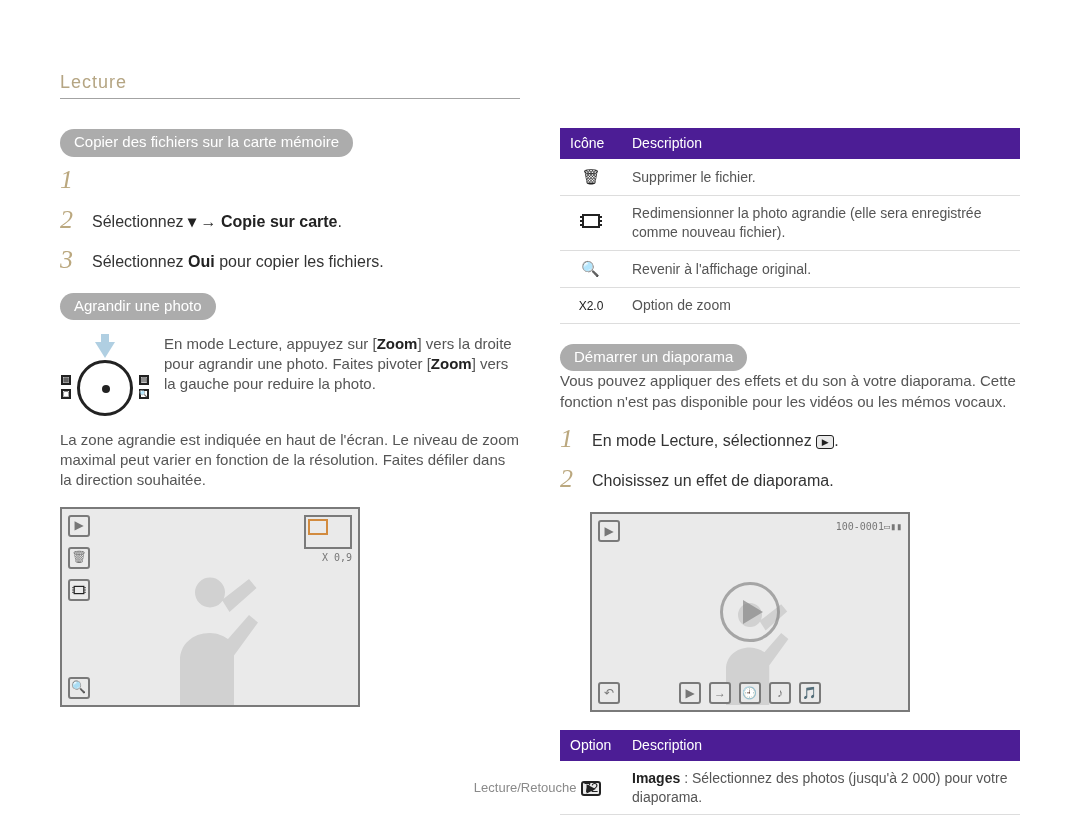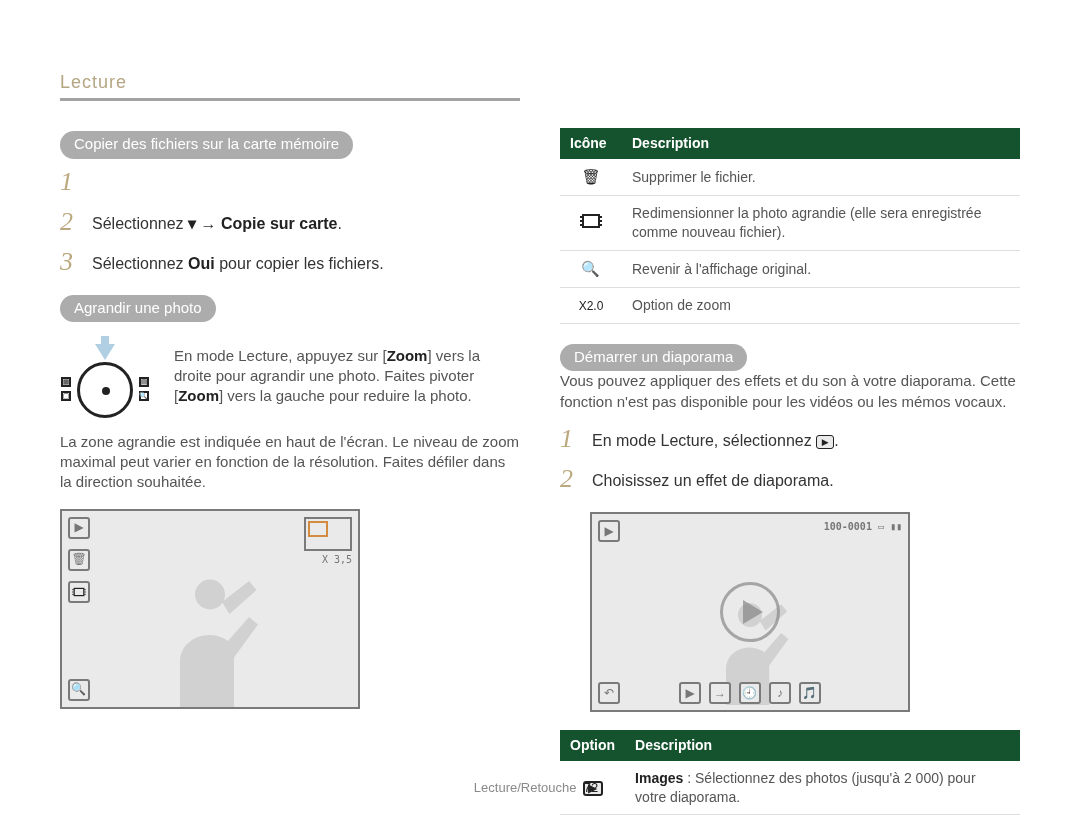--- a/index.html
+++ b/index.html
@@ -17,21 +17,21 @@
     padding: 70px 60px 40px 60px;
     display:flex;
     gap:40px;
   }
   .col { flex:1; min-width:0; }
   .section-title {
     color:#b5a583;
     font-size:18px;
     font-weight:400;
     padding-bottom:4px;
-    border-bottom:3px solid #a3a3a3;
+    border-bottom:1px solid #a3a3a3;
     margin-bottom:30px;
     letter-spacing:1px;
   }
   .pill {
     display:inline-block;
     background:#acacac;
     color:#fff;
     border-radius:14px;
     padding:3px 14px 4px;
     font-size:15px;
@@ -92,38 +92,38 @@
   .camera-screen.slideshow { width:320px;height:200px; margin-left:30px; }
   .left-icons {
     position:absolute;left:6px;top:6px;display:flex;flex-direction:column;gap:10px;
   }
   .bottom-left-icons {
     position:absolute;left:6px;bottom:6px;display:flex;flex-direction:row;gap:10px;
   }
   .iconbtn {
     width:22px;height:22px;border:2px solid #7a7a7a;background:#eaeaea;display:flex;align-items:center;justify-content:center;font-size:12px;color:#777;border-radius:3px;
   }
-  .top-right-info { position:absolute;top:6px;right:6px;font-size:10px;font-family:monospace;color:#777;display:flex;gap:6px;align-items:center;font-weight:bold; }
+  .top-right-info { position:absolute;top:6px;right:6px;font-size:10px;font-family:monospace;color:#777;display:flex;align-items:center; }
   .minimap { width:48px;height:34px;border:2px solid #7a7a7a;position:relative;background:#eaeaea; }
   .minimap::after{content:"";position:absolute;left:2px;top:2px;width:16px;height:12px;border:2px solid #d28b3f;}
   .zoom-label { font-size:10px;color:#777;display:block;text-align:right;margin-top:2px; font-family:monospace;}
   .silhouette {
     position:absolute;bottom:0;left:50%;transform:translateX(-50%);width:150px;height:150px;opacity:0.25;
   }
   .play-circle {
     position:absolute;left:50%;top:50%;transform:translate(-50%,-50%);
     width:60px;height:60px;border:3px solid #888;border-radius:50%;display:flex;align-items:center;justify-content:center;opacity:.7;
   }
   .play-circle::after{content:"";width:0;height:0;border-left:20px solid #888;border-top:12px solid transparent;border-bottom:12px solid transparent;margin-left:5px;}
   .bottom-bar-icons {
     position:absolute;bottom:6px;left:50%;transform:translateX(-50%);display:flex;gap:8px;
   }
 
   table.icon-table { border-collapse:collapse;width:100%;margin-bottom:20px; }
-  table.icon-table th { background:#14532d;color:#fff;font-weight:700;text-align:left;padding:6px 10px;font-size:14px; }
+  table.icon-table th { background:#4c1d95;color:#fff;font-weight:400;text-align:left;padding:6px 10px;font-size:14px; }
   table.icon-table th:first-child { width:62px; }
   table.icon-table td { border-bottom:1px solid #ddd;padding:8px 10px;font-size:14px;color:#555;vertical-align:middle; }
   table.icon-table td:first-child { text-align:center;color:#222;font-size:15px; }
 
   .footer { position:absolute;bottom:18px;left:0;right:8px;text-align:center;color:#8a8a8a;font-size:13px; }
   .footer .pg { color:#222; }
 
   .film-icon { display:inline-block;width:18px;height:14px;border:2px solid #222;position:relative; }
   .film-icon::before,.film-icon::after{content:"";position:absolute;left:-4px;width:3px;height:100%;border-left:2px dotted #222;}
   .film-icon::after{left:auto;right:-4px;border-left:none;border-right:2px dotted #222;}
@@ -169,41 +169,41 @@
             <span class="tiny-sq">▦</span>
             <span class="tiny-sq">▢</span>
           </div>
           <div class="dial"></div>
           <div style="display:flex;flex-direction:column;gap:4px;">
             <span class="tiny-sq">▤</span>
             <span class="tiny-sq">🔍</span>
           </div>
         </div>
       </div>
-      <p class="body-text" style="margin:10px;">
+      <p class="body-text" style="margin:0;">
         <span>En mode Lecture, appuyez sur [</span><b>Zoom</b><span>] vers la droite pour agrandir une photo. Faites pivoter [</span><b>Zoom</b><span>] vers la gauche pour reduire la photo.</span>
       </p>
     </div>
 
     <p class="body-text">La zone agrandie est indiquée en haut de l'écran. Le niveau de zoom maximal peut varier en fonction de la résolution. Faites défiler dans la direction souhaitée.</p>
 
     <div class="camera-screen zoom">
       <div class="left-icons">
         <span class="iconbtn">▶</span>
         <span class="iconbtn">🗑</span>
         <span class="iconbtn">
             <span class="film-icon" style="transform:scale(.6);"></span>
           </span>
       </div>
       <div class="bottom-left-icons">
         <span class="iconbtn">🔍</span>
       </div>
       <div style="position:absolute;top:6px;right:6px;">
         <div class="minimap"></div>
-        <span class="zoom-label">X 3,5</span>
+        <span class="zoom-label">X 0,9</span>
       </div>
       <svg class="silhouette" viewBox="0 0 100 100">
         <path fill="#888" d="M50 15a10 10 0 1 1 0 20 10 10 0 0 1 0-20zM30 100V70c0-10 8-18 20-18 5 0 9 2 12 4l14-16 6 5-16 22v33H30z M58 30l18-14 5 6-18 16z"></path>
       </svg>
     </div>
   </div>
 
   <div class="col" style="padding-top:58px;">
     <table class="icon-table">
       <tbody>

